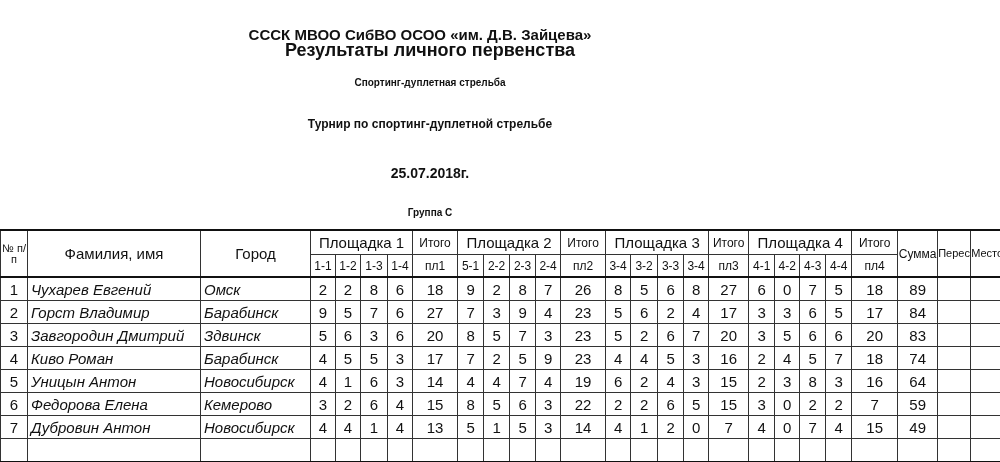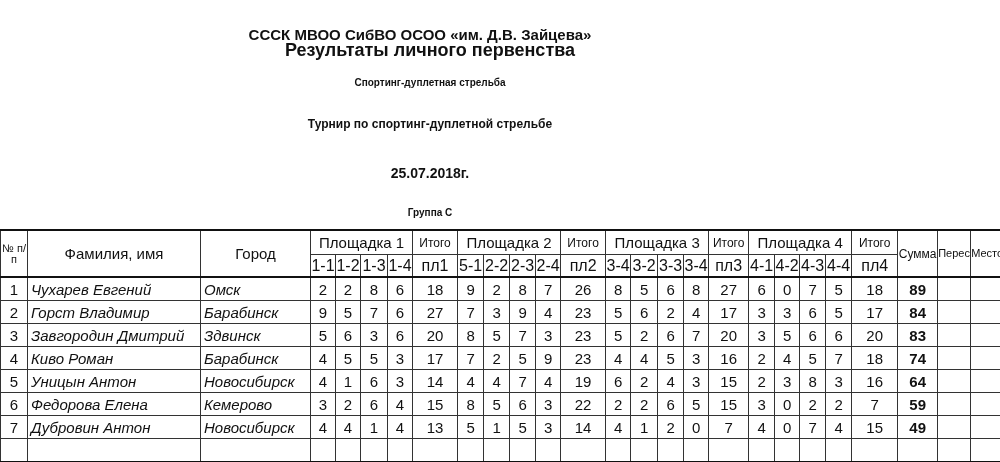--- a/index.html
+++ b/index.html
@@ -10,27 +10,27 @@
   #title { top: 40px; left: 110px; width: 640px; font-size: 18px; }
   #disc { top: 77px; left: 110px; width: 640px; font-size: 10px; }
   #tourn { top: 117px; left: 110px; width: 640px; font-size: 12px; }
   #date { top: 165px; left: 110px; width: 640px; font-size: 14px; }
   #group { top: 207px; left: 110px; width: 640px; font-size: 10px; }
   table { position: absolute; left: 0; top: 229px; border-collapse: collapse; table-layout: fixed; width: 1000px;
           border-top: 2px solid #111; border-bottom: 2px solid #111; }
   td, th { border: 1px solid #333; padding: 0; text-align: center; font-weight: normal; overflow: hidden; white-space: nowrap; }
   th { font-size: 12px; }
   td { font-size: 15px; height: 22px; }
-  tr.sub th { font-size: 16px; height: 21px; }
+  tr.sub th { font-size: 12px; height: 21px; }
   tr.top th { height: 23px; }
   th.area { font-size: 15px; }
   th.small { font-size: 11px; line-height: 11px; white-space: normal; }
   th.big { font-size: 15px; }
   td.name, td.city { text-align: left; padding-left: 3px; font-style: italic; }
-  td.sum { font-weight: bold; }
+  td.sum { font-weight: normal; }
   tr.first td { border-top: 2px solid #111; }
 </style>
 </head>
 <body>
 
 <div id="org" class="hdr">СССК МВОО СибВО ОСОО «им. Д.В. Зайцева»</div>
 <div id="title" class="hdr">Результаты личного первенства</div>
 <div id="disc" class="hdr">Спортинг-дуплетная стрельба</div>
 <div id="tourn" class="hdr">Турнир по спортинг-дуплетной стрельбе</div>
 <div id="date" class="hdr">25.07.2018г.</div>

